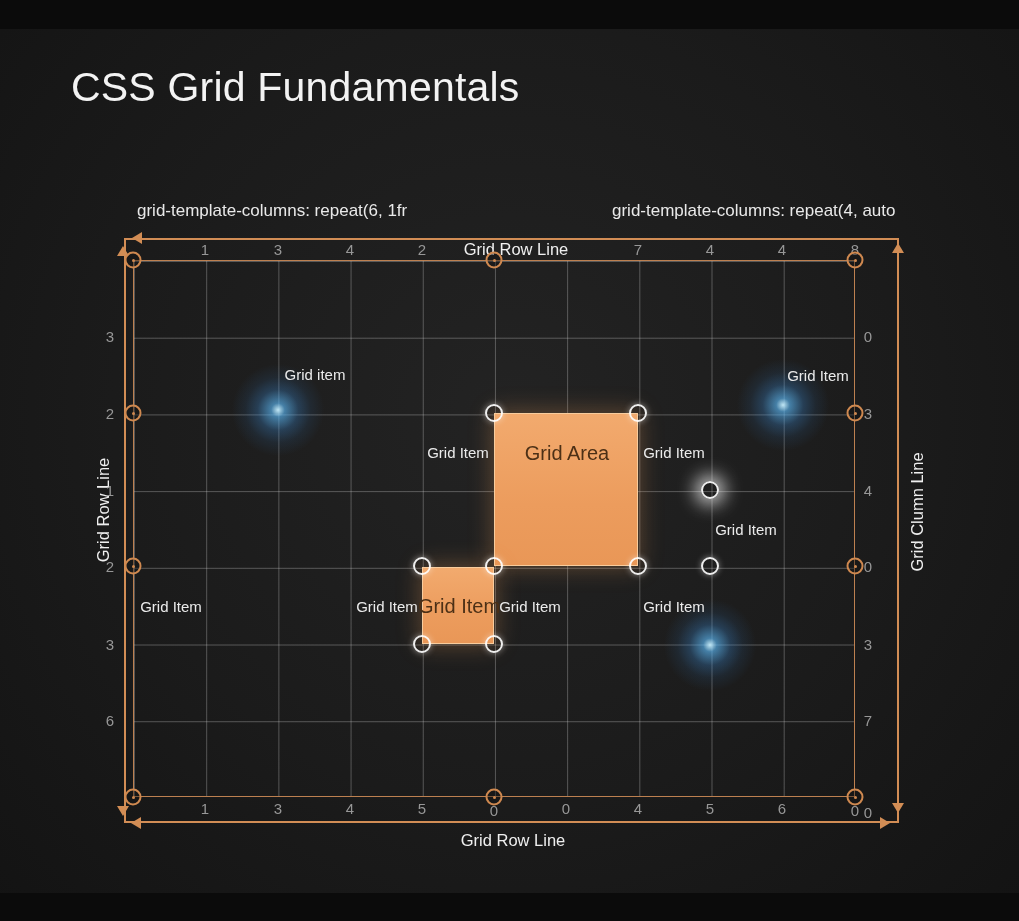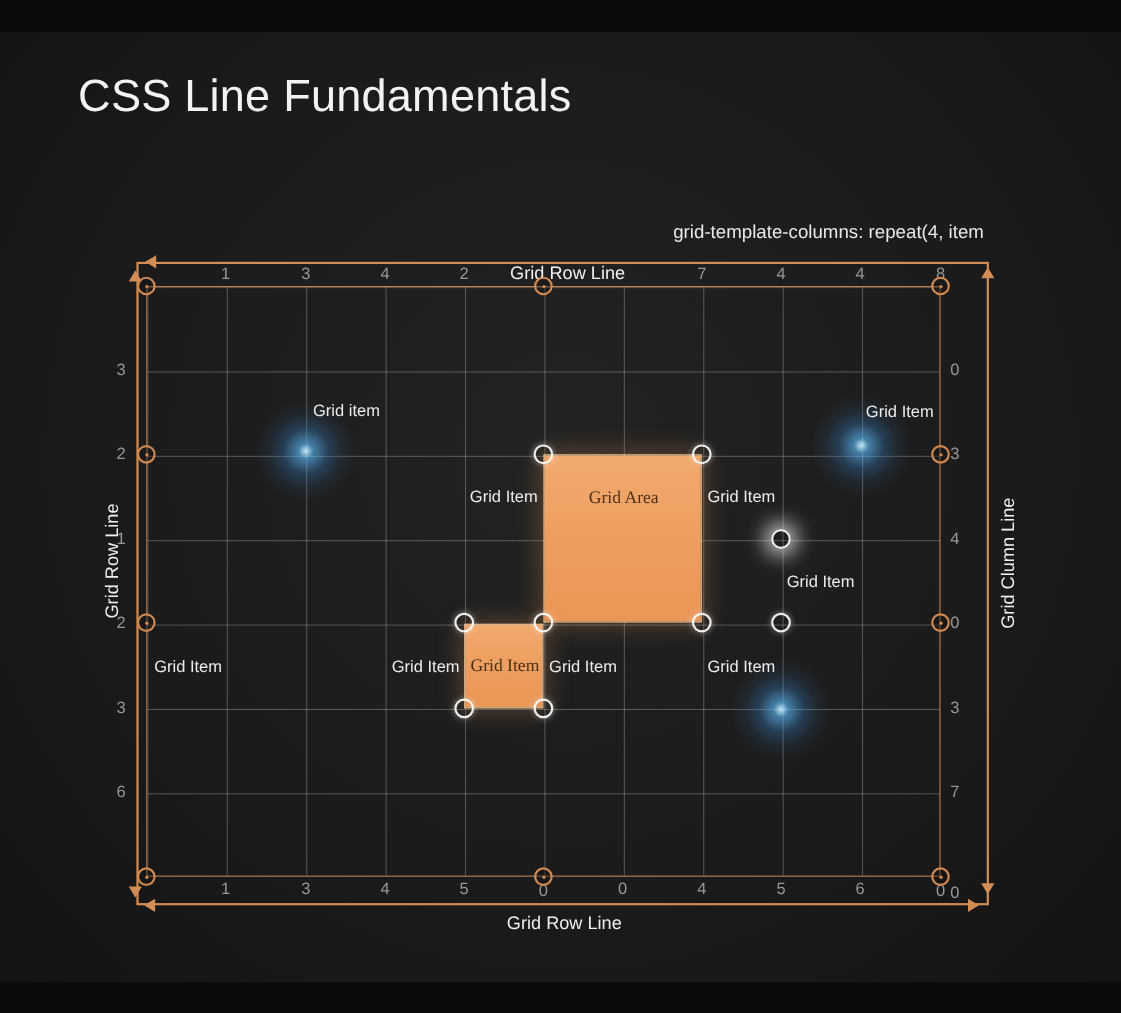--- a/index.html
+++ b/index.html
@@ -46,33 +46,34 @@
   .marker-white{position:absolute;width:14px;height:14px;border:2px solid rgba(255,255,255,.92);border-radius:50%;
     transform:translate(-50%,-50%);box-shadow:0 0 6px rgba(255,255,255,.45);z-index:8;}
   .marker-white.glow{box-shadow:0 0 18px 6px rgba(255,255,255,.75);}
   
   .blue-glow{position:absolute;width:96px;height:96px;transform:translate(-50%,-50%);border-radius:50%;z-index:4;
     background:radial-gradient(circle, rgba(200,240,255,.95) 0%, rgba(90,180,240,.65) 10%, rgba(60,140,215,.30) 30%, rgba(50,120,190,.12) 48%, transparent 68%);}
   
   .obox{position:absolute;box-sizing:border-box;z-index:5;
     background:linear-gradient(180deg,#f2aa6e 0%, #ec9c5d 60%, #e99757 100%);
     border:1px solid #f8cc9d;box-shadow:0 0 22px 2px rgba(240,160,90,.30);}
-  .obox-label{position:absolute;transform:translate(-50%,-50%);font-size:16px;color:#4c3016;white-space:nowrap;font-family:Liberation Serif, serif;}
+  .obox-label{position:absolute;transform:translate(-50%,-50%);font-size:20px;color:#4c3016;white-space:nowrap;}
   .item-label{position:absolute;transform:translate(-50%,-50%);font-size:15px;color:#ebebeb;white-space:nowrap;z-index:6;}
 </style>
 </head>
 <body>
 
 <div id="page">
   <div id="top-strip" class="edge-strip"></div>
   <div id="bottom-strip" class="edge-strip"></div>
 
-  <h1 id="title">CSS Line Fundamentals</h1>
+  <h1 id="title">CSS Grid Fundamentals</h1>
 
-  <div id="code-right" class="code-label">grid-template-columns: repeat(4, item</div>
+  <div id="code-left" class="code-label">grid-template-columns: repeat(6, 1fr</div>
+  <div id="code-right" class="code-label">grid-template-columns: repeat(4, auto</div>
 
   <div id="frame"></div>
 
   <div class="arr arr-left" style="left:132px;top:232px;"></div>
   <div class="arr arr-up" style="left:117px;top:246px;"></div>
   <div class="arr arr-up" style="left:892px;top:243px;"></div>
   <div class="arr arr-down" style="left:117px;top:806px;"></div>
   <div class="arr arr-left" style="left:131px;top:817px;"></div>
   <div class="arr arr-down" style="left:892px;top:803px;"></div>
   <div class="arr arr-right" style="left:880px;top:817px;"></div>

